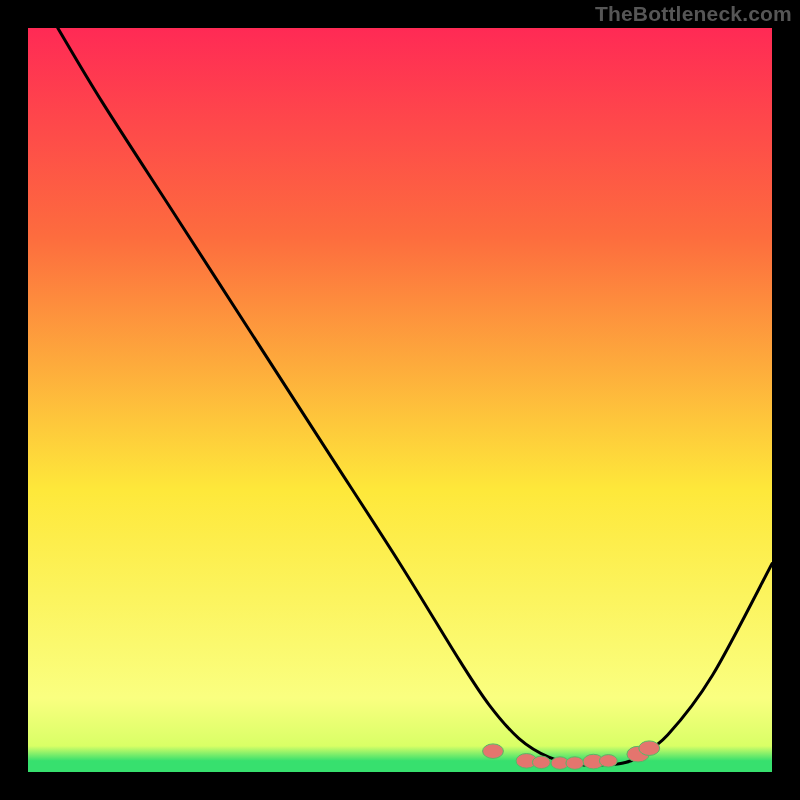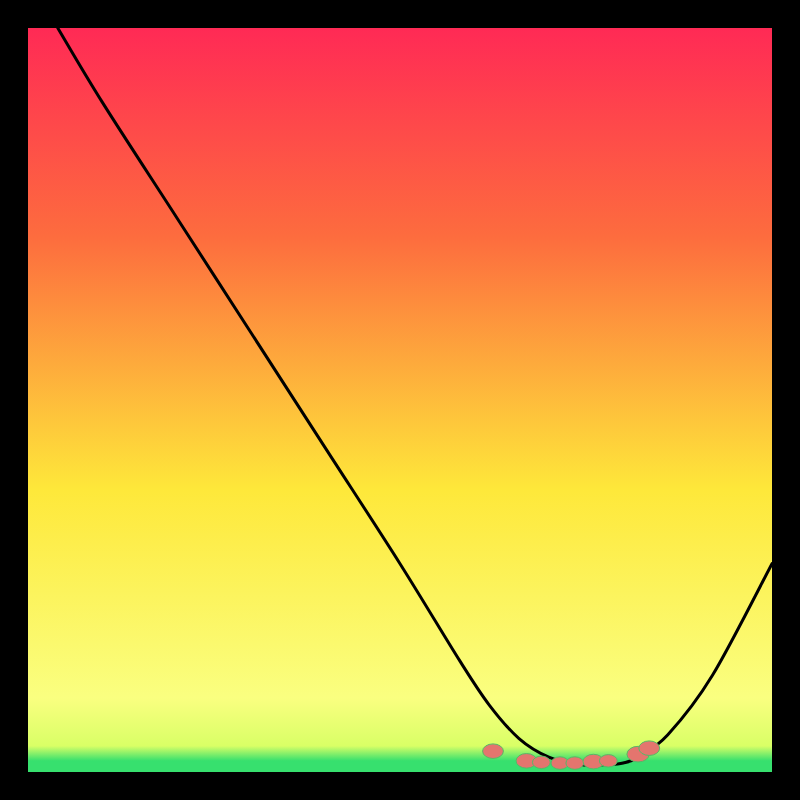--- a/index.html
+++ b/index.html
@@ -34,20 +34,21 @@
     height: 744px;
   }
   .plot svg {
     display: block;
   }
 </style>
 </head>
 <body>
 
 <div class="outer">
+  <div class="watermark">TheBottleneck.com</div>
   <div class="plot">
     <svg id="svg" width="744" height="744" viewBox="0 0 744 744">
         <defs>
           <linearGradient id="bg" x1="0" y1="0" x2="0" y2="1">
             <stop offset="0%" stop-color="#ff2a55"></stop>
             <stop offset="28.000000000000004%" stop-color="#fd6c3e"></stop>
             <stop offset="62%" stop-color="#fee83a"></stop>
             <stop offset="90%" stop-color="#faff80"></stop>
             <stop offset="96.5%" stop-color="#d9ff66"></stop>
             <stop offset="98.5%" stop-color="#37e06e"></stop>

